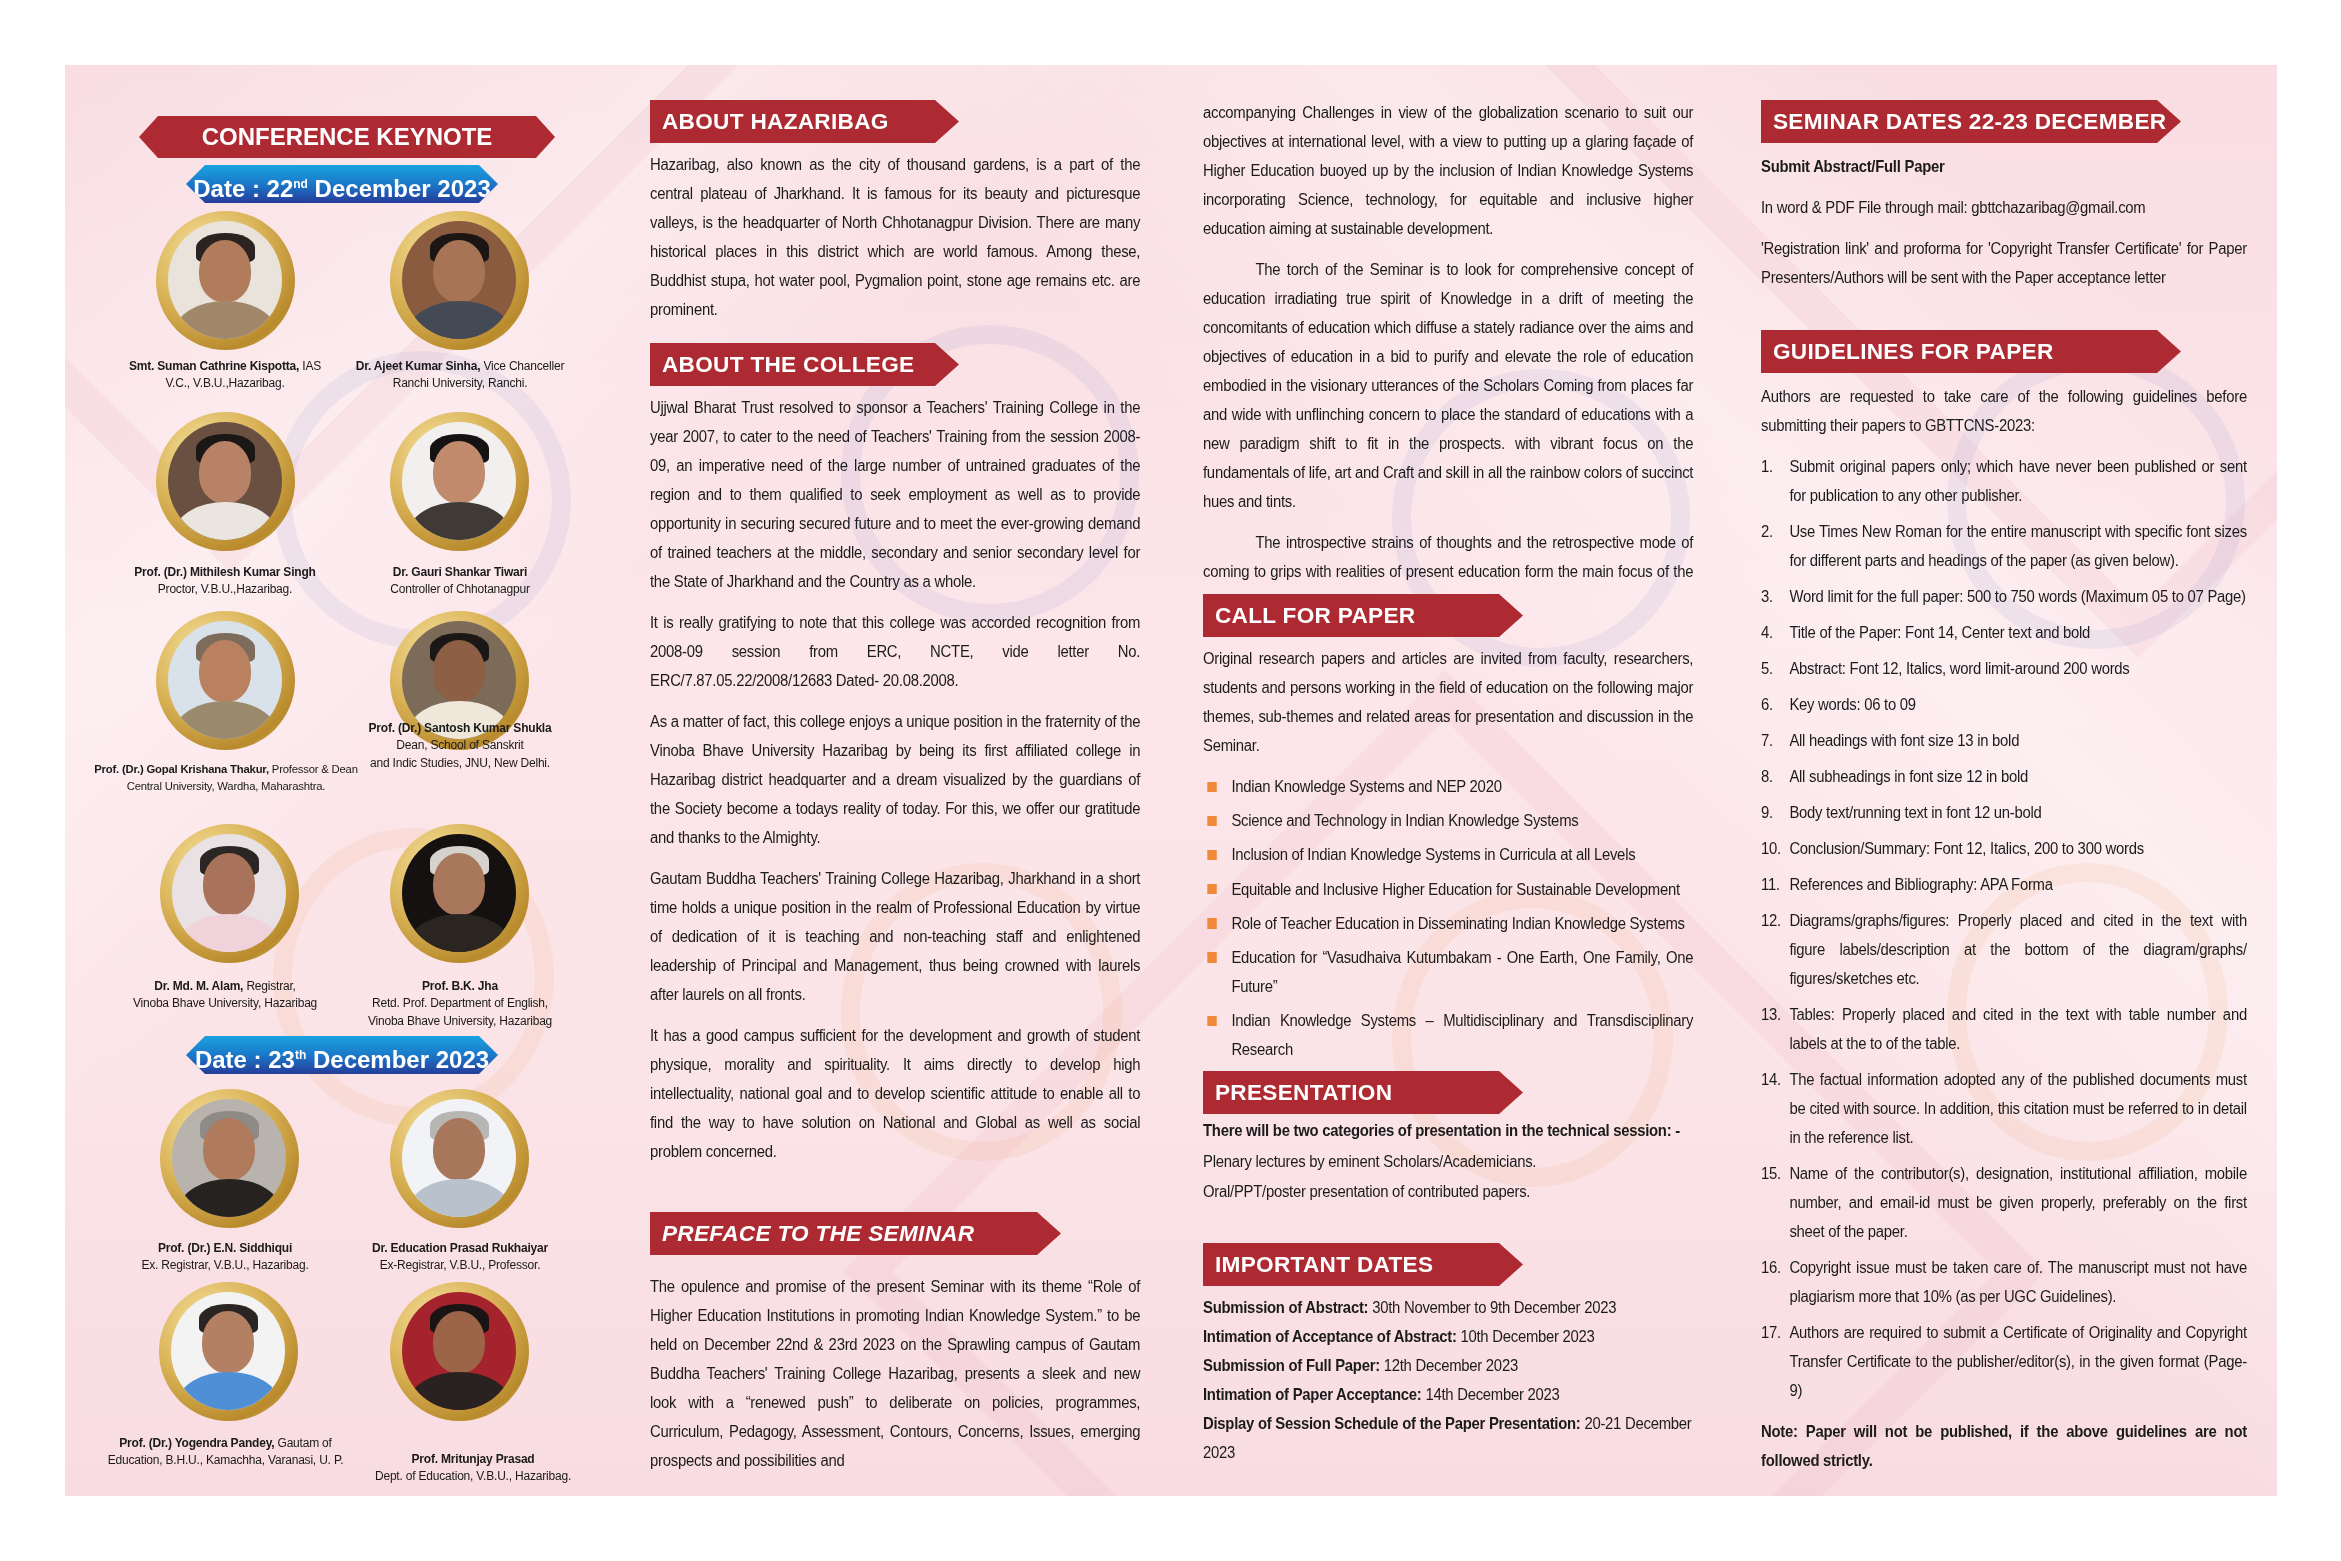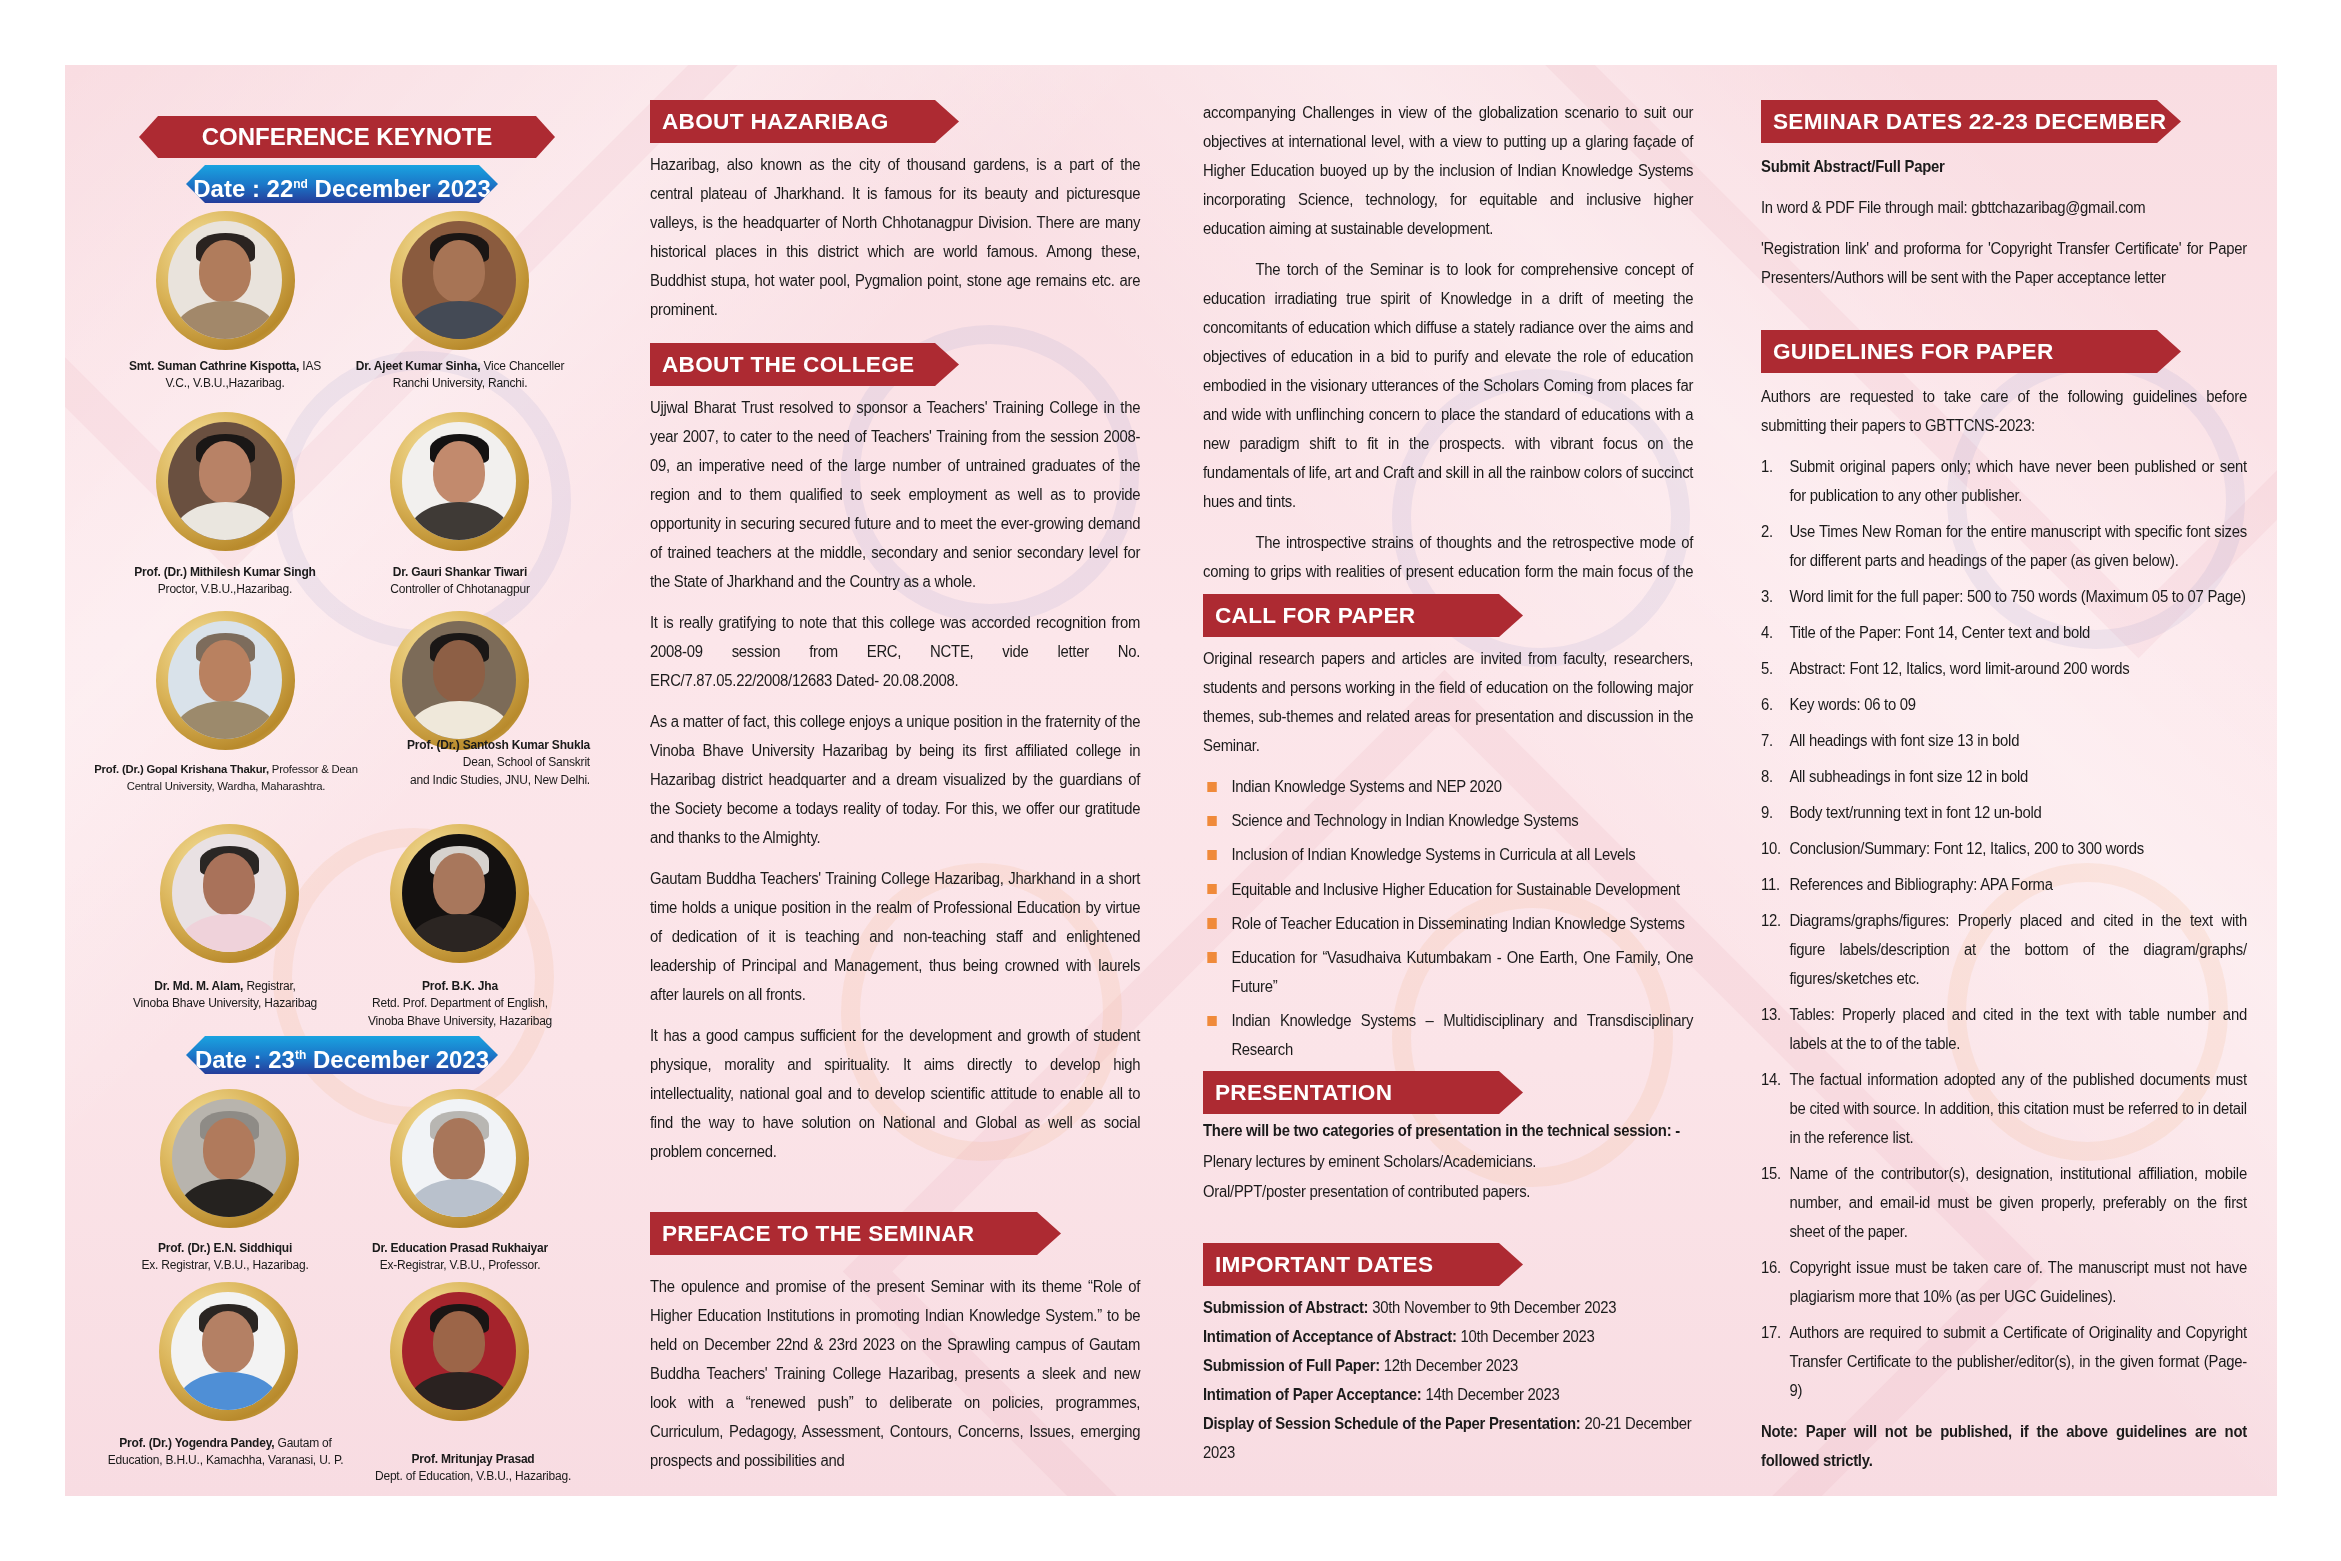--- a/index.html
+++ b/index.html
@@ -127,21 +127,21 @@
     <div class="photo">
         <div class="bg" style="background:#7c6b58"></div>
         <div class="hair" style="background:#1a1716"></div>
         <div class="head" style="background:#8d5f45"></div>
         <div class="body" style="background:#efe8da"></div>
       </div>
   </div>
   <div class="cap" style="left:22px;top:696px;width:278px;font-size:11.3px;">
     <b>Prof. (Dr.) Gopal Krishana Thakur,</b><span> Professor &amp; Dean</span><br><span>Central University, Wardha, Maharashtra.</span>
   </div>
-  <div class="cap" style="left:265px;top:672px;text-align:right;">
+  <div class="cap" style="left:265px;top:655px;">
     <b>Prof. (Dr.) Santosh Kumar Shukla</b><span></span><br><span>Dean, School of Sanskrit</span><br><span>and Indic Studies, JNU, New Delhi.</span>
   </div>
 
   <div class="portrait" style="left:95px;top:759px;">
     <div class="frame"></div>
     <div class="photo">
         <div class="bg" style="background:#e9e1e3"></div>
         <div class="hair" style="background:#2a2624"></div>
         <div class="head" style="background:#a9725a"></div>
         <div class="body" style="background:#efd2da"></div>
@@ -228,21 +228,21 @@
     <span>ABOUT  THE COLLEGE</span>
   </div>
   <div class="txt" style="position: absolute; left: 585px; top: 328px; width: 570px; transform: scaleX(0.86);">
     <p>Ujjwal Bharat Trust resolved to sponsor a Teachers' Training College in the year 2007, to cater to the need of Teachers' Training from the session 2008-09, an imperative need of the large number of untrained graduates of the region and to them qualified to seek employment as well as to provide opportunity in securing secured future and to meet the ever-growing demand of trained teachers at the middle, secondary and senior secondary level for the State of Jharkhand and the Country as a whole.</p>
     <p>It is really gratifying to note that this college was accorded recognition from 2008-09 session from ERC, NCTE, vide letter No. ERC/7.87.05.22/2008/12683 Dated- 20.08.2008.</p>
     <p>As a matter of fact, this college enjoys a unique position in the fraternity of the Vinoba Bhave University Hazaribag by being its first affiliated college in Hazaribag district headquarter and a dream visualized by the guardians of the Society become a todays reality of today. For this, we offer our gratitude and thanks to the Almighty.</p>
     <p>Gautam Buddha Teachers' Training College Hazaribag, Jharkhand in a short time holds a unique position in the realm of Professional Education by virtue of dedication of it is teaching and non-teaching staff and enlightened leadership of Principal and Management, thus being crowned with laurels after laurels on all fronts.</p>
     <p>It has a good campus sufficient for the development and growth of student physique, morality and spirituality. It aims directly to develop high intellectuality, national goal and to develop scientific attitude to enable all to find the way to have solution on National and Global as well as social problem concerned.</p>
   </div>
 
-  <div class="hdr" style="left:585px;top:1147px;width:399px;">
+  <div class="hdr" style="left:585px;top:1147px;width:399px;font-style:italic;">
     <span>PREFACE TO THE SEMINAR</span>
   </div>
   <div class="txt" style="position: absolute; left: 585px; top: 1207px; width: 570px; transform: scaleX(0.86);">
     <p>The opulence and promise of the present Seminar with its theme “Role of Higher Education Institutions in promoting Indian Knowledge System.” to be held on December 22nd  &amp; 23rd 2023 on the Sprawling campus of Gautam Buddha Teachers' Training College Hazaribag, presents a sleek and new look with a “renewed push” to deliberate on policies, programmes, Curriculum, Pedagogy, Assessment, Contours, Concerns, Issues, emerging prospects and possibilities and</p>
   </div>
 
   <div class="txt" style="position: absolute; left: 1138px; top: 33px; width: 570px; transform: scaleX(0.86);">
     <p>accompanying Challenges in view of the globalization scenario to suit our objectives at international level, with a view to putting up a glaring façade of Higher Education buoyed up by the inclusion of Indian Knowledge Systems incorporating Science, technology, for equitable and inclusive higher education aiming at sustainable development.</p>
     <p style="text-indent:61px;">The torch of the Seminar is to look for comprehensive concept of education irradiating true spirit of Knowledge in a drift of meeting the concomitants of education which diffuse a stately radiance over the aims and objectives of education in a bid to purify and elevate the role of education embodied in the visionary utterances of the Scholars Coming from places far and wide with unflinching concern to place the standard of educations with a new paradigm shift to fit in the prospects. with vibrant focus on the fundamentals of life, art and Craft and skill in all the rainbow colors of succinct hues and tints.</p>
     <p style="text-indent:61px;">The introspective strains of thoughts and the retrospective mode of coming to grips with realities of present education form the main focus of the stuff of the Seminar.</p>

